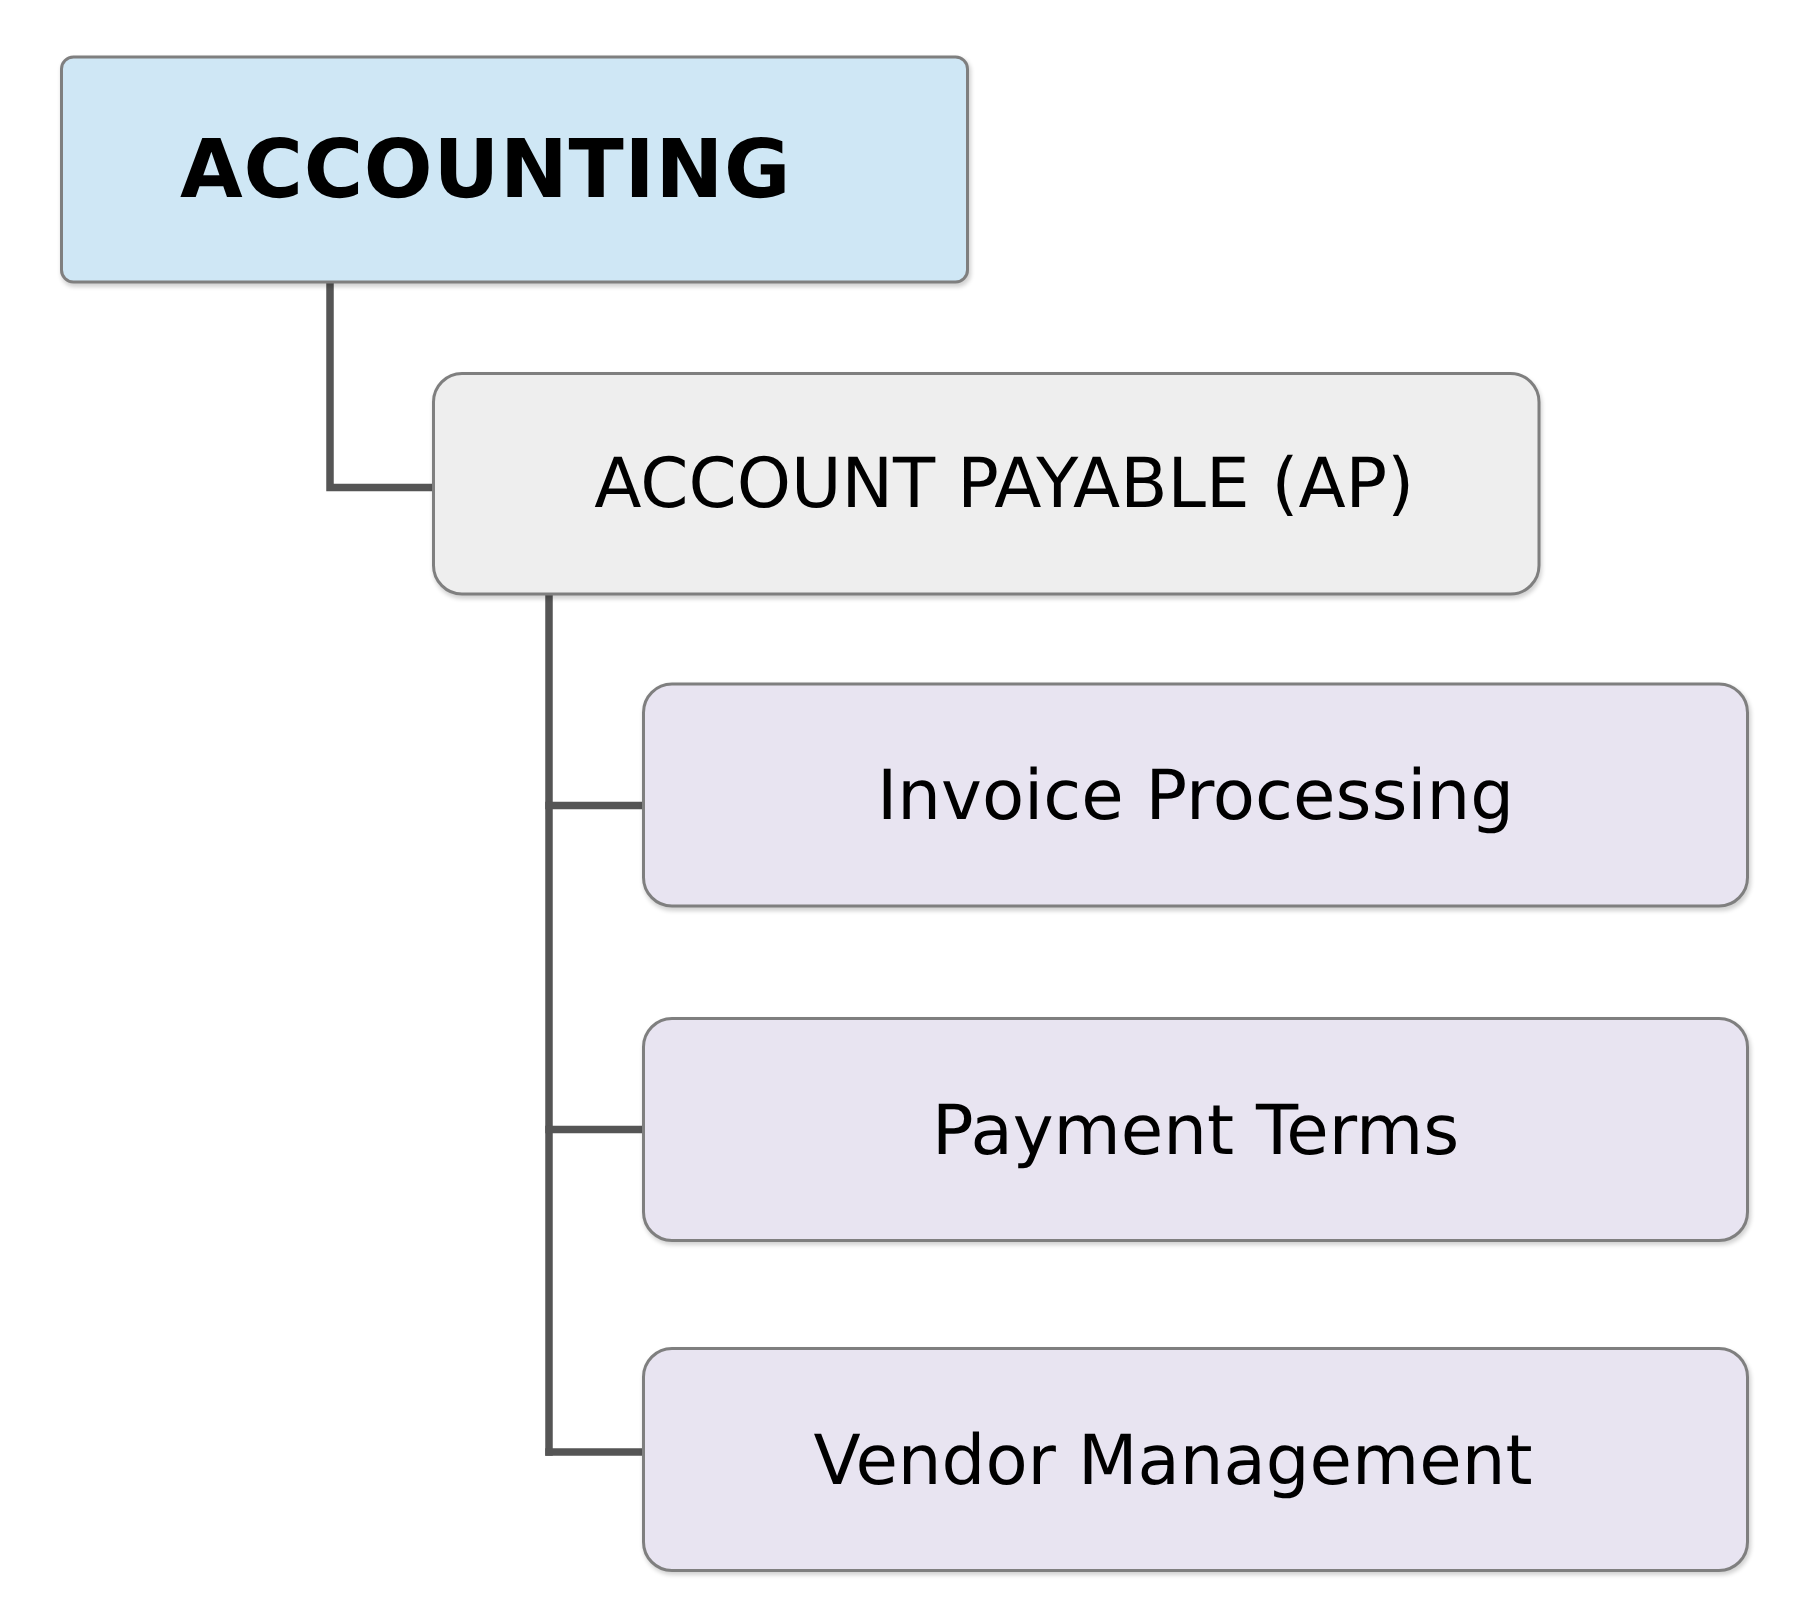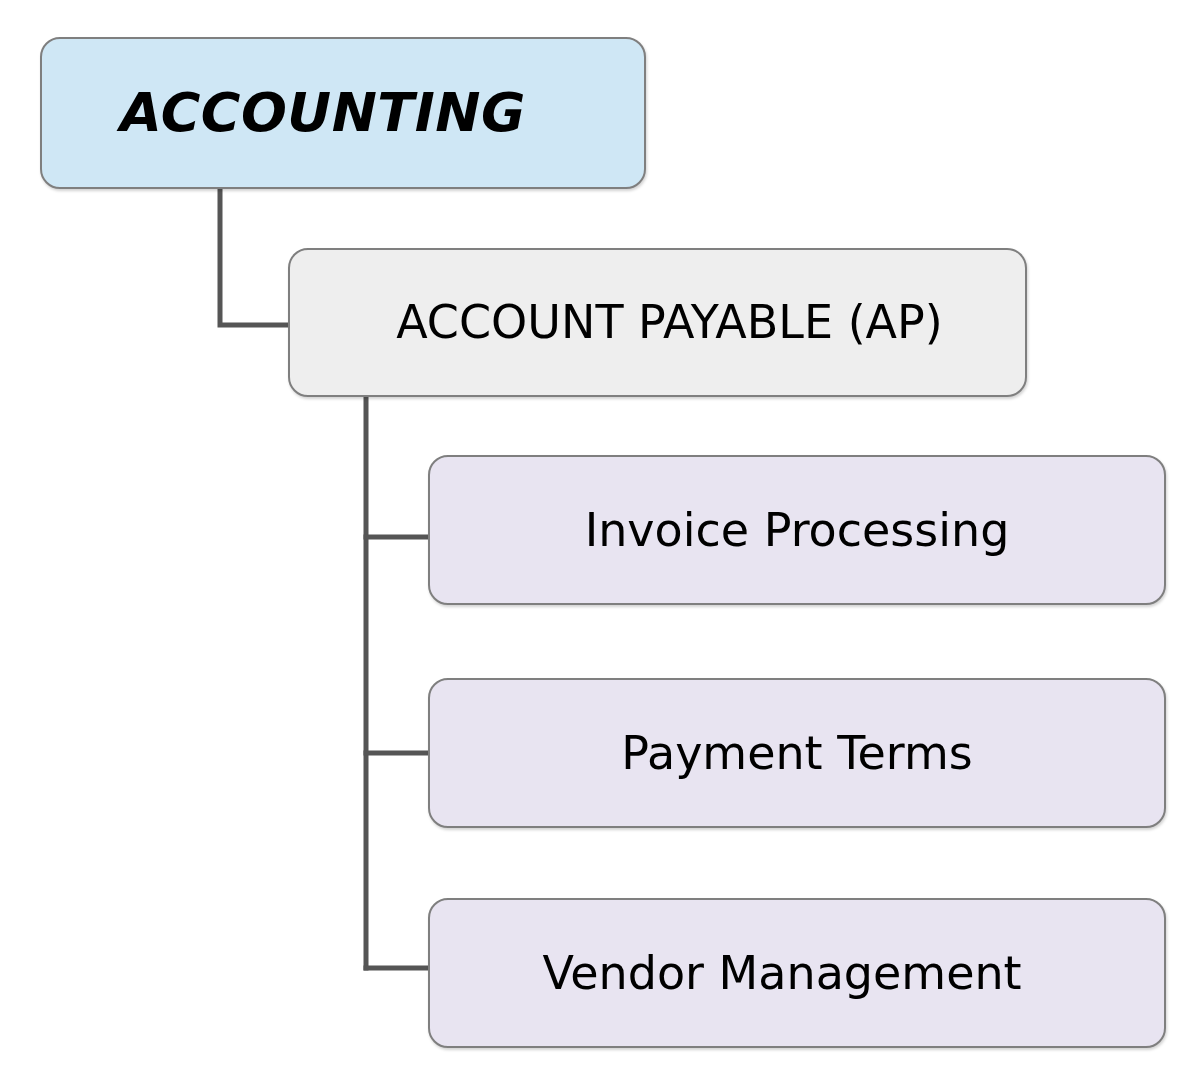--- a/index.html
+++ b/index.html
@@ -40,24 +40,23 @@
     white-space: nowrap;
   }
 
   
   .node.root {
     left: 40px;
     top: 37px;
     width: 606px;
     height: 152px;
     background: #cfe7f5;
-    border-radius: 20px;
+    border-radius: 9px;
     justify-content: flex-start;
     padding-left: 78px;
-    font-style: italic;
   }
   .node.root .node-label {
     font-size: 54px;
     font-weight: bold;
     letter-spacing: 0.5px;
     text-align: left;
   }
 
   
   .node.branch {

